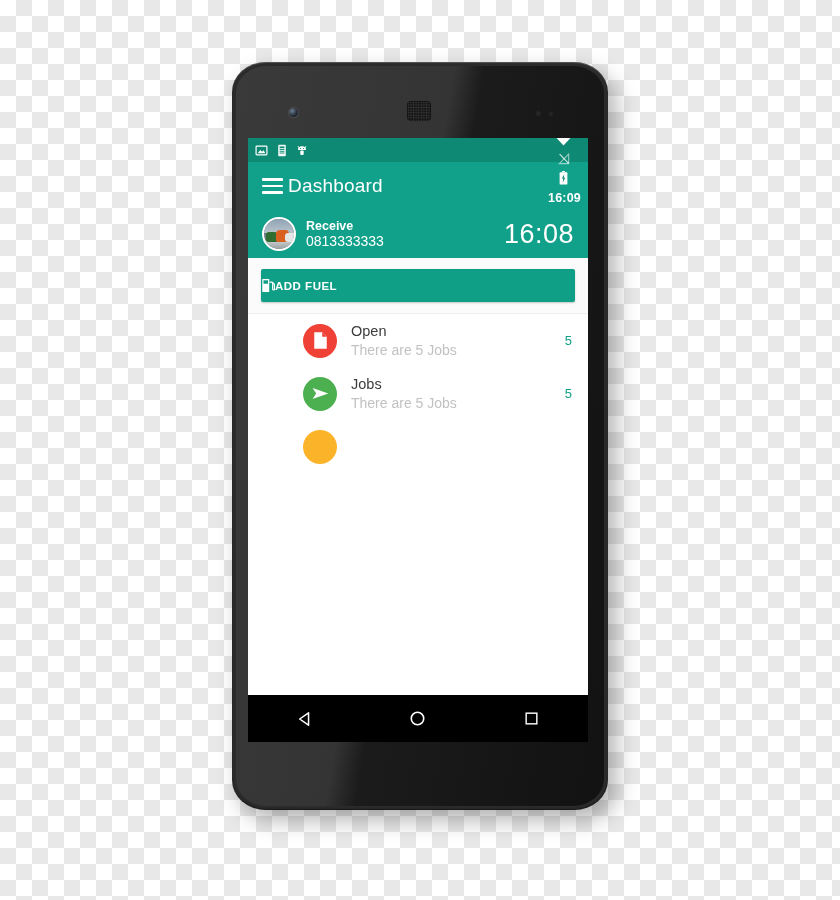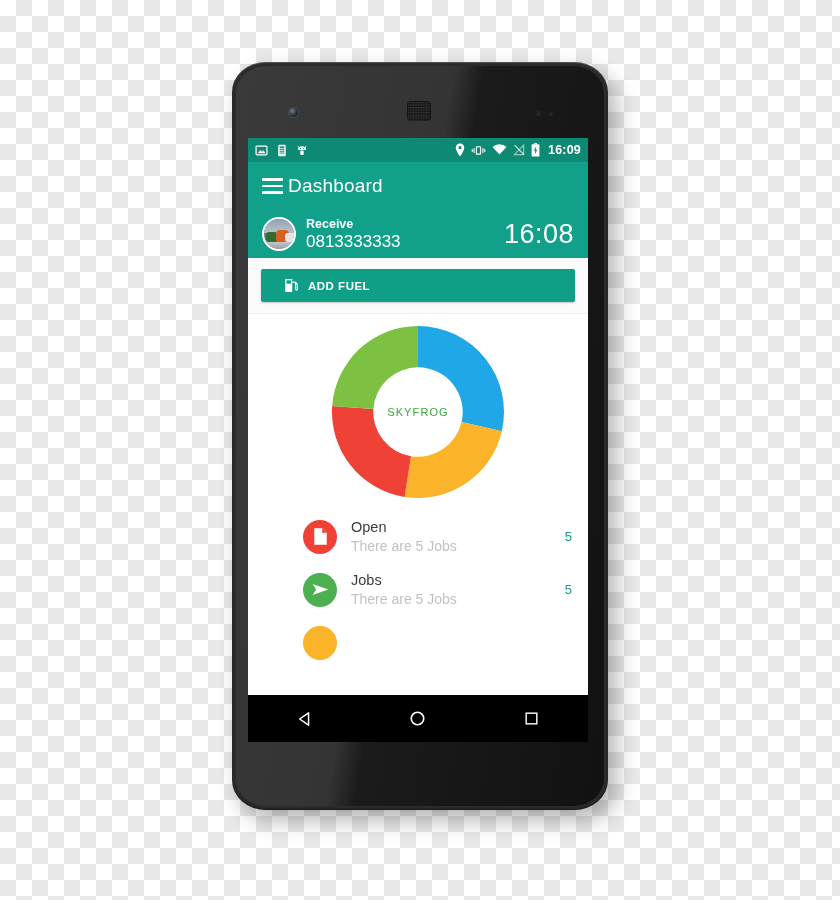--- a/index.html
+++ b/index.html
@@ -112,20 +112,21 @@
     padding: 0 7px;
     box-sizing: border-box;
     position: relative;
   }
   #status-left { display: flex; align-items: center; gap: 9px; }
   #status-right {
     margin-left: auto;
     display: flex;
     align-items: center;
     gap: 6px;
+    flex-direction: column;
   }
   #status-clock {
     color: #ffffff;
     font-size: 12.5px;
     font-weight: bold;
     letter-spacing: 0.2px;
     margin-left: 2px;
   }
   .sb-icon { display: block; }
 
@@ -187,21 +188,21 @@
   #avatar .av-car3  { position:absolute; left:21px; top:14px; width:11px; height:9px;
                       border-radius:3px; background:#e3e5e6; }
   #user-meta { margin-left: 10px; line-height: 1.12; }
   #user-name {
     color: #ffffff;
     font-size: 12.5px;
     font-weight: bold;
   }
   #user-phone {
     color: #ffffff;
-    font-size: 17px;
+    font-size: 14px;
     margin-top: 1px;
   }
   #header-clock {
     margin-left: auto;
     color: #ffffff;
     font-size: 27px;
     letter-spacing: 0.5px;
   }
 
   
@@ -217,22 +218,21 @@
   }
   .action-btn {
     flex: 1;
     height: 33px;
     background: #0f9e86;
     border: none;
     border-radius: 2px;
     display: flex;
     align-items: center;
     justify-content: flex-start;
-    padding-left: 23px;
-    gap: 10px;
+    padding-left: 0;
     cursor: pointer;
     box-shadow: 0 1px 2px rgba(0,0,0,0.22);
   }
   .action-btn .btn-label {
     color: #ffffff;
     font-size: 11.5px;
     font-weight: bold;
     letter-spacing: 0.5px;
   }
 
@@ -408,31 +408,20 @@
     <button class="action-btn">
       <svg width="14" height="15" viewBox="0 0 20 22">
         <path d="M1.6 1.4 h10.2 v19.2 h-10.2 z" fill="#ffffff"></path>
         <rect x="3.4" y="3.4" width="6.6" height="5" fill="#0f9e86"></rect>
         <path d="M12.6 6 h2.6 a1.6 1.6 0 0 1 1.6 1.6 v8.4 a1.5 1.5 0 0 0 2.6 1 v-7.6 l-2.6-3" fill="none" stroke="#ffffff" stroke-width="1.7" stroke-linecap="round" stroke-linejoin="round"></path>
       </svg>
       <span class="btn-label">ADD FUEL</span>
     </button>
   </div>
 
-  <div id="chart-block">
-    <div id="donut-wrap">
-      <svg id="donut-svg" width="176" height="176" viewBox="0 0 176 176">
-          <path d="M 88 2 A 86 86 0 0 1 171.79582557153023 107.3457906735724 L 131.57382929719572 98.05981115025764 A 44.72 44.72 0 0 0 88 43.28 Z" fill="#1fa7e8"></path>
-          <path d="M 171.79582557153023 107.3457906735724 A 86 86 0 0 1 74.54663600654013 172.94119729118182 L 81.00425072340087 132.16942259141456 A 44.72 44.72 0 0 0 131.57382929719572 98.05981115025764 Z" fill="#fbb429"></path>
-          <path d="M 74.54663600654013 172.94119729118182 A 86 86 0 0 1 2.209491677655109 82.00094325800526 L 43.38893567238066 84.88049049416274 A 44.72 44.72 0 0 0 81.00425072340087 132.16942259141456 Z" fill="#ef4136"></path>
-          <path d="M 2.209491677655109 82.00094325800526 A 86 86 0 0 1 87.99999999999999 2 L 87.99999999999999 43.28 A 44.72 44.72 0 0 0 43.38893567238066 84.88049049416274 Z" fill="#7cc142"></path>
-        </svg>
-      <div id="donut-center-label">SKYFROG</div>
-    </div>
-  </div>
 
   <div id="job-list">
 
     <div class="job-row">
       <div class="job-icon" style="background:#ef4136;">
         <svg width="17" height="19" viewBox="0 0 18 20">
           <path d="M2.4 1.2 h8.4 l4.8 4.8 v12.8 h-13.2 z" fill="#ffffff"></path>
           <path d="M10.8 1.2 v4.8 h4.8 z" fill="#ef4136"></path>
         </svg>
       </div>

